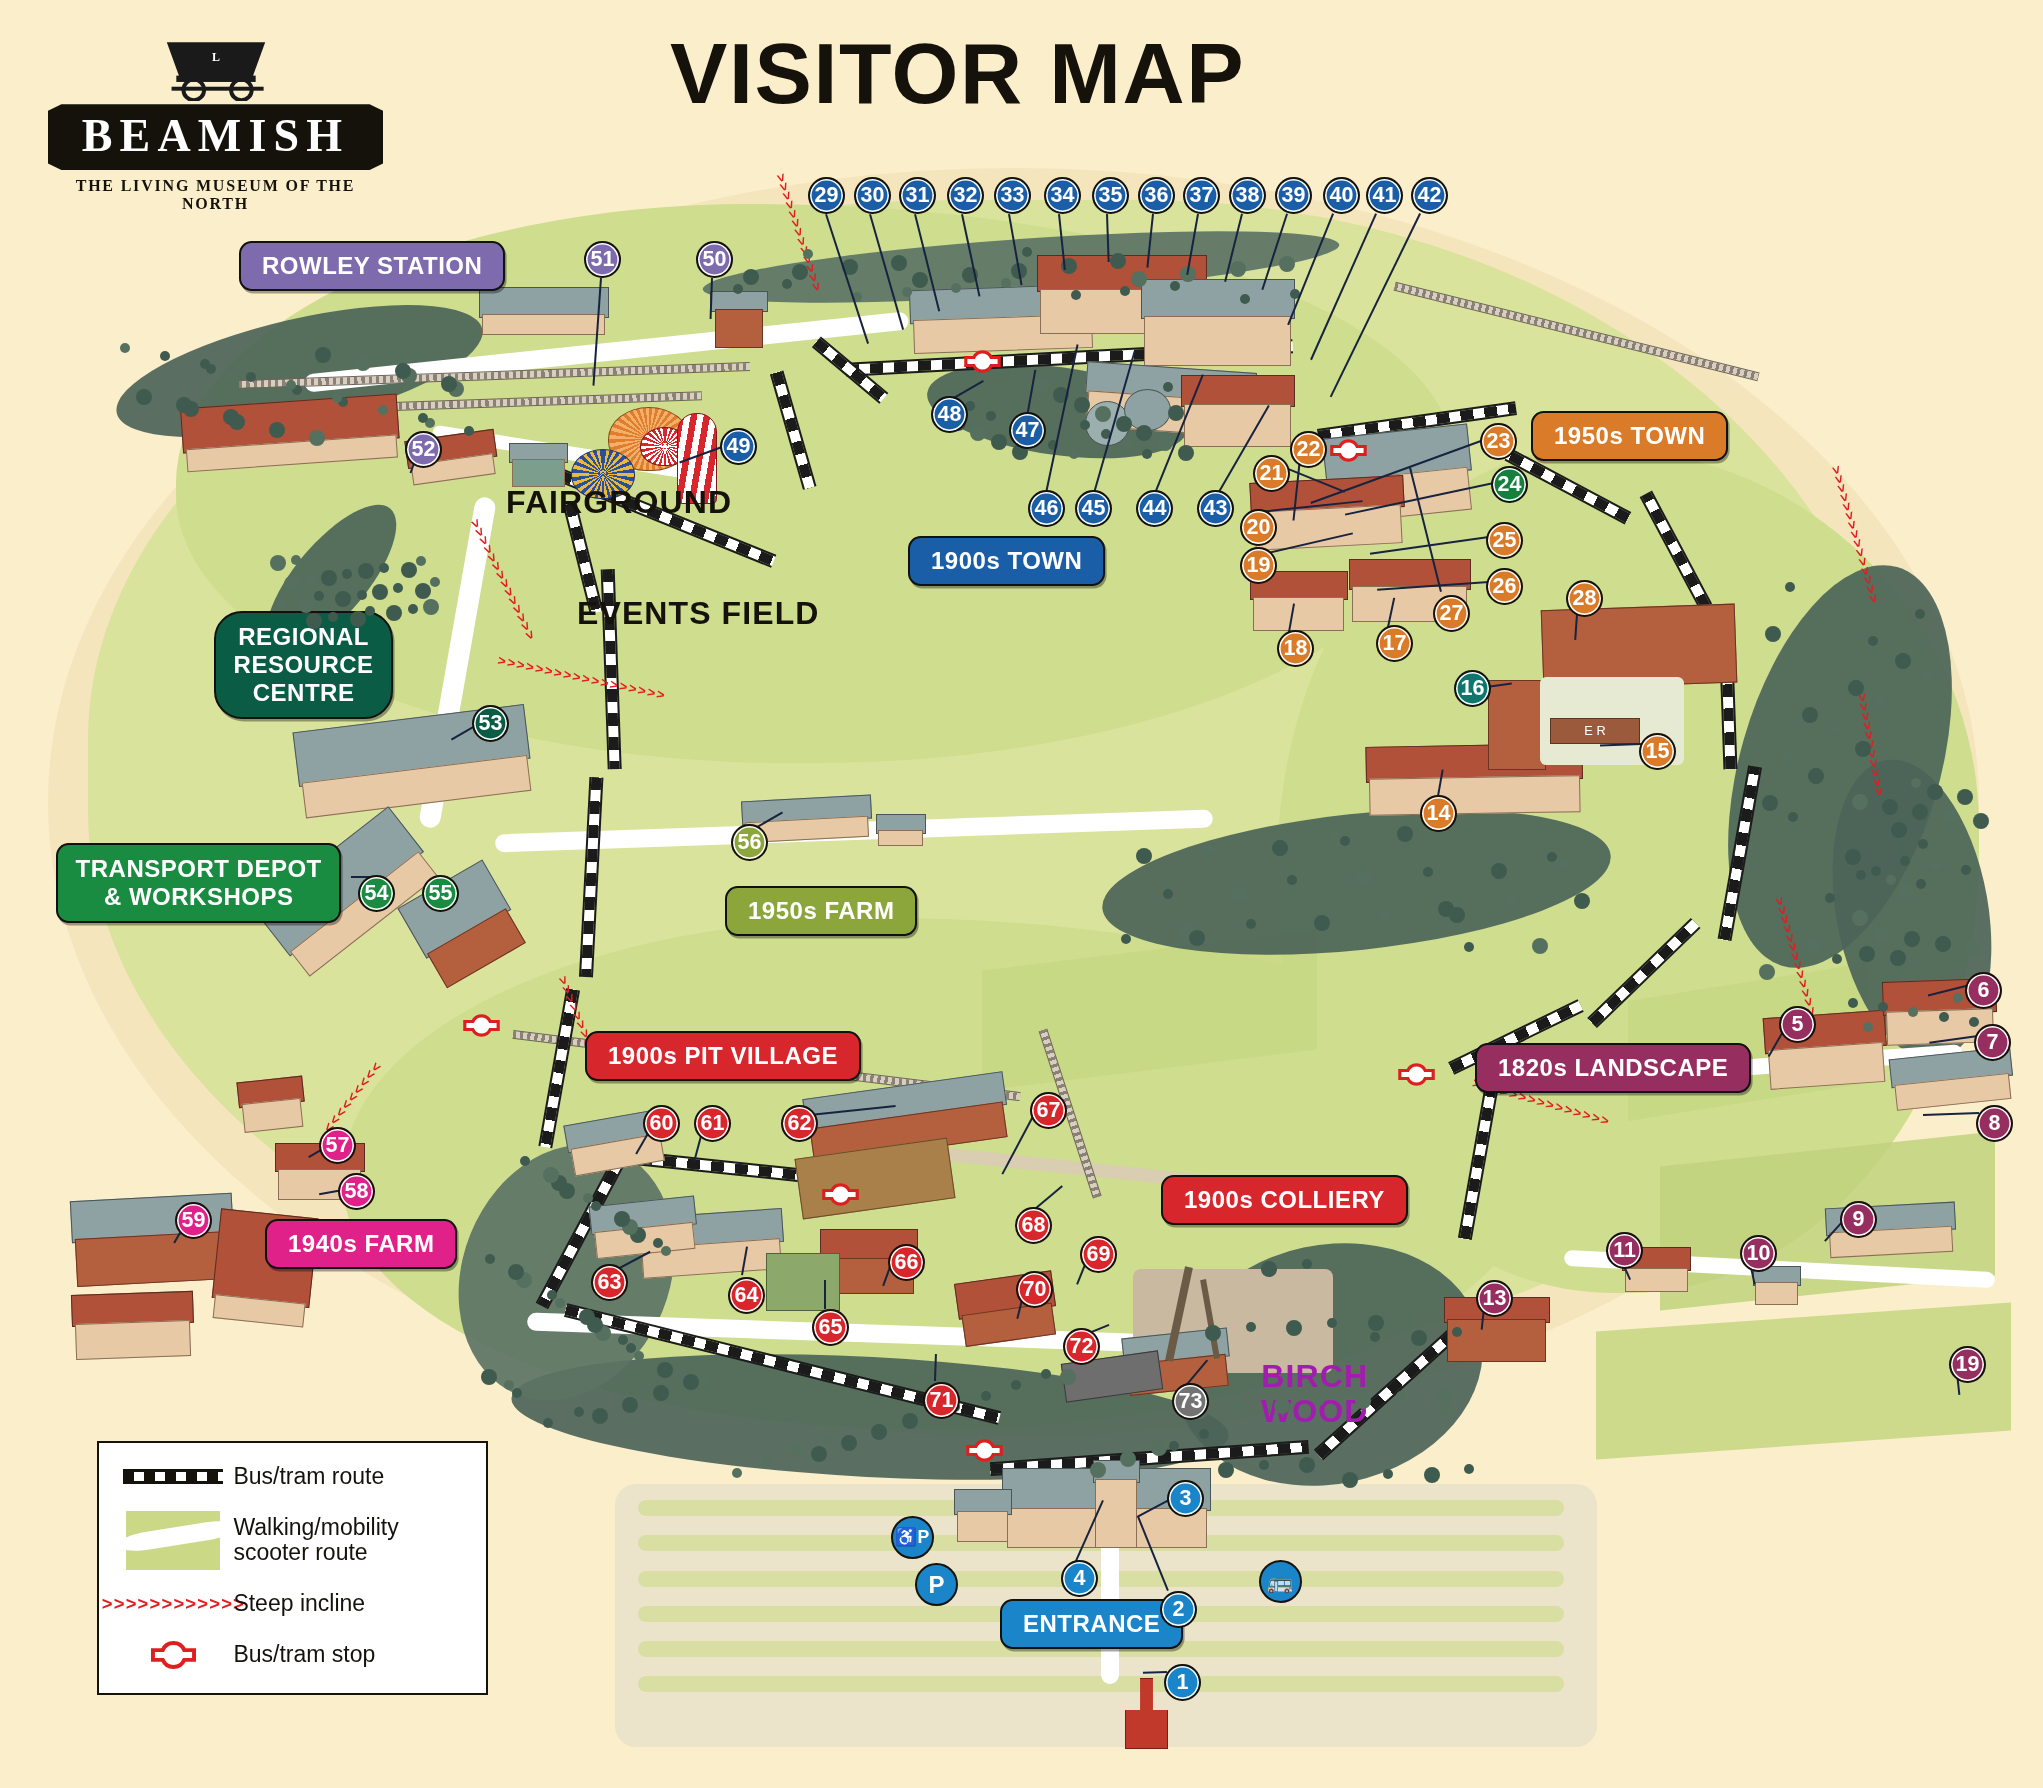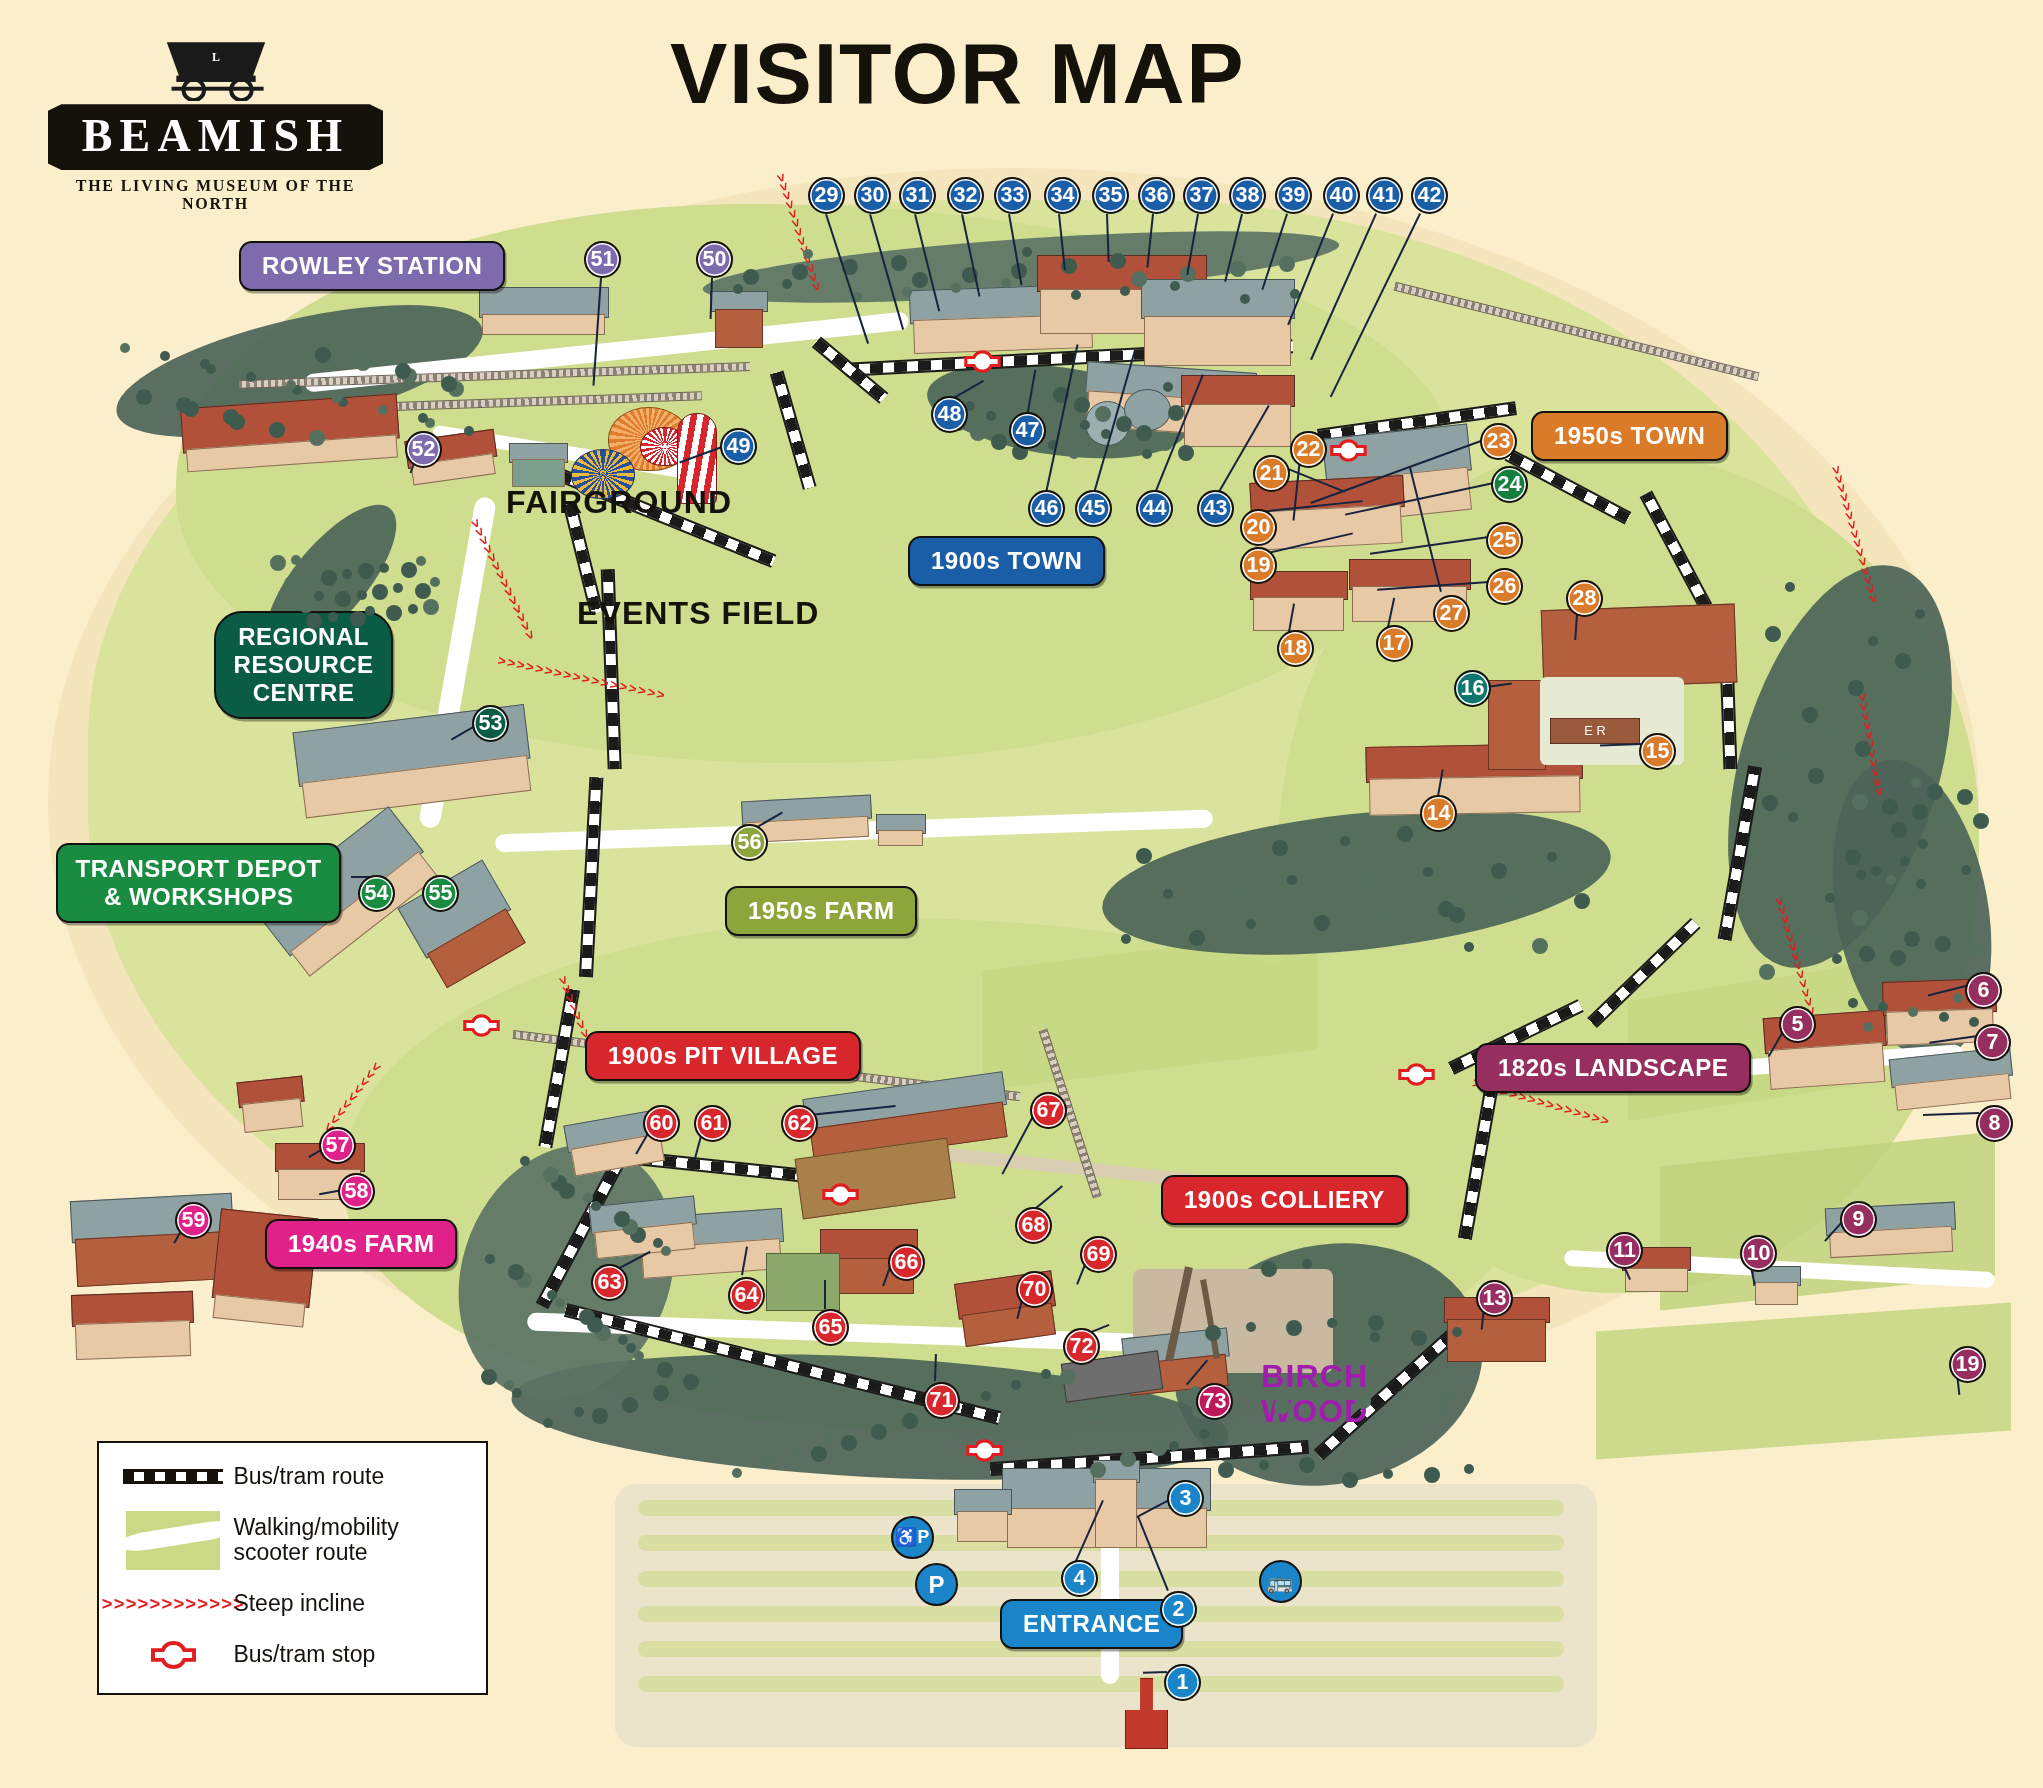--- a/index.html
+++ b/index.html
@@ -659,21 +659,21 @@
       <div class="marker" style="left: 1015px; top: 1207px; background: rgb(216, 39, 44);">68</div>
       <div class="leader" style="left: 1090px; top: 1255px; width: 32px; transform: rotate(112deg);"></div>
       <div class="marker" style="left: 1080px; top: 1236px; background: rgb(216, 39, 44);">69</div>
       <div class="leader" style="left: 1026px; top: 1288px; width: 32px; transform: rotate(104deg);"></div>
       <div class="marker" style="left: 1016px; top: 1271px; background: rgb(216, 39, 44);">70</div>
       <div class="leader" style="left: 934px; top: 1381px; width: 27px; transform: rotate(-88deg);"></div>
       <div class="marker" style="left: 923px; top: 1382px; background: rgb(216, 39, 44);">71</div>
       <div class="leader" style="left: 1079px; top: 1336px; width: 32px; transform: rotate(-22deg);"></div>
       <div class="marker" style="left: 1063px; top: 1328px; background: rgb(216, 39, 44);">72</div>
       <div class="leader" style="left: 1186px; top: 1384px; width: 32px; transform: rotate(-50deg);"></div>
-      <div class="marker" style="left: 1172px; top: 1383px; background: #be185d; margin-left: 24px;">73</div>
+      <div class="marker" style="left: 1172px; top: 1383px; background: #737373;">73</div>
       <div class="leader" style="left: 1437px; top: 796px; width: 27px; transform: rotate(-80deg);"></div>
       <div class="marker" style="left: 1420px; top: 795px; background: rgb(217, 123, 40);">14</div>
       <div class="leader" style="left: 1641px; top: 745px; width: 41px; transform: rotate(178deg);"></div>
       <div class="marker" style="left: 1639px; top: 733px; background: rgb(217, 123, 40);">15</div>
       <div class="leader" style="left: 1472px; top: 688px; width: 40px; transform: rotate(-8deg);"></div>
       <div class="marker" style="left: 1454px; top: 670px; background: #0f766e;">16</div>
       <div class="leader" style="left: 1387px; top: 627px; width: 30px; transform: rotate(-78deg);"></div>
       <div class="marker" style="left: 1376px; top: 625px; background: rgb(217, 123, 40);">17</div>
       <div class="leader" style="left: 1288px; top: 632px; width: 29px; transform: rotate(-80deg);"></div>
       <div class="marker" style="left: 1277px; top: 630px; background: rgb(217, 123, 40);">18</div>

